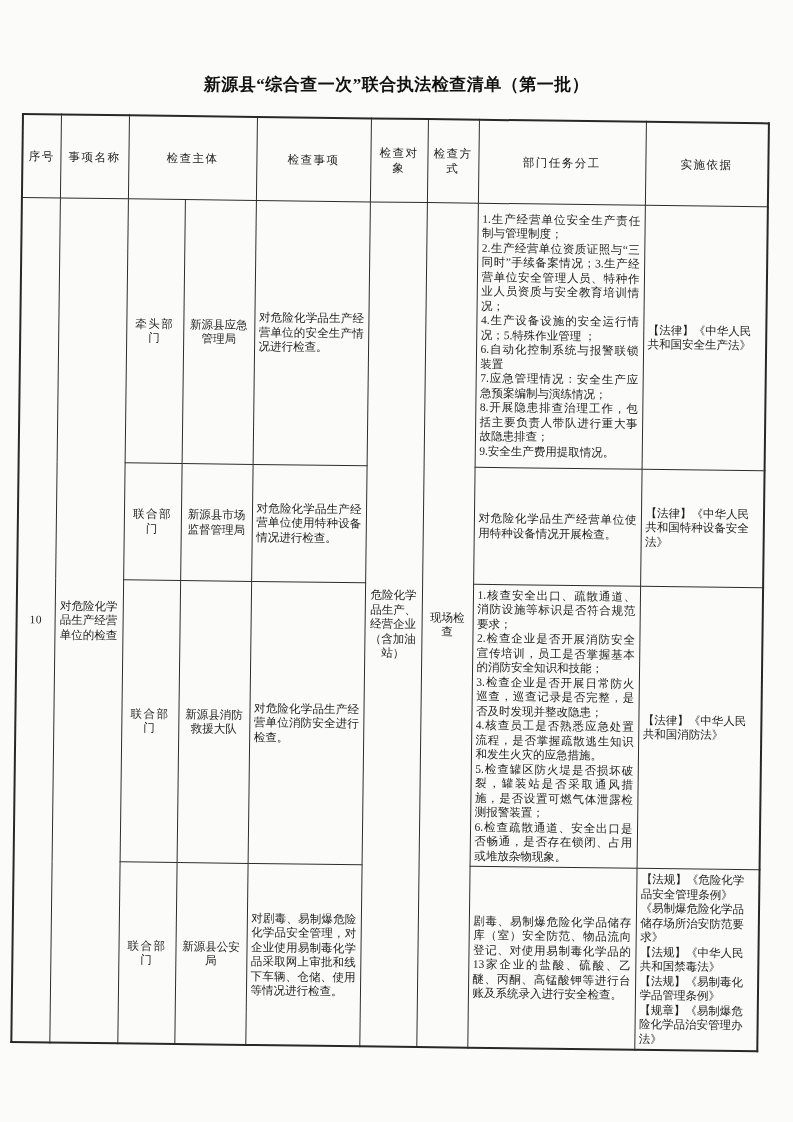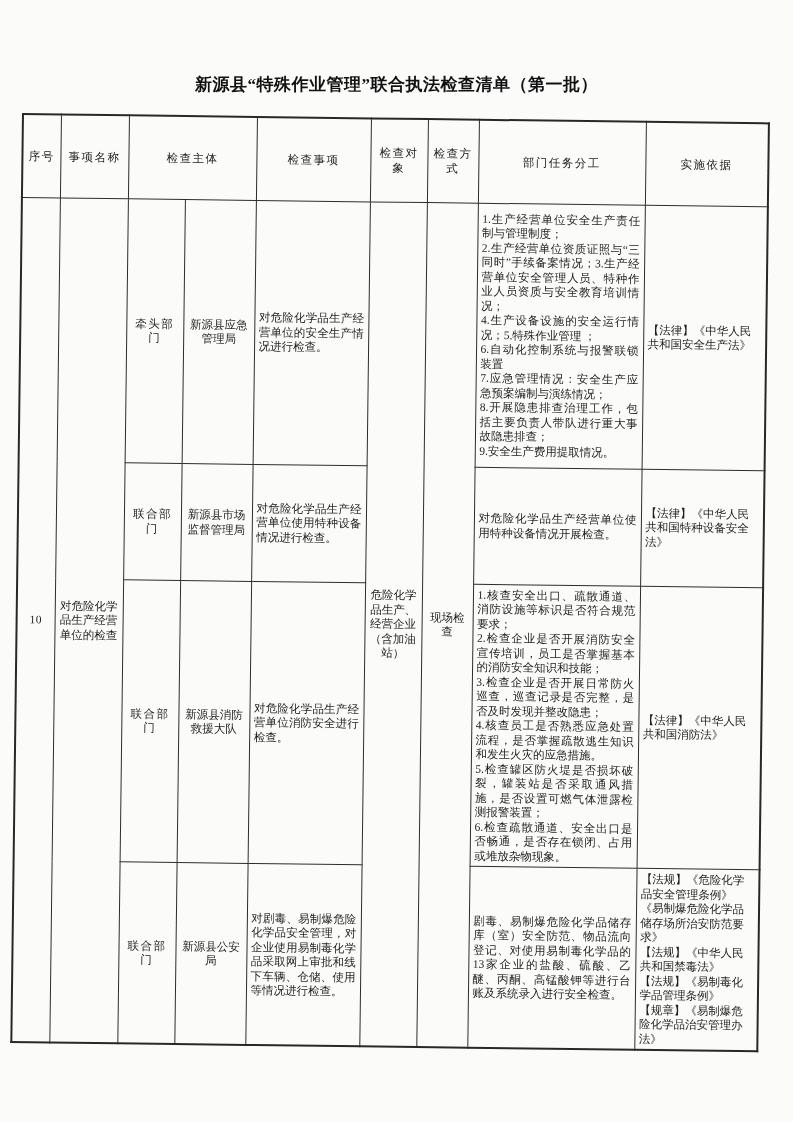--- a/index.html
+++ b/index.html
@@ -65,21 +65,21 @@
   td.c-agency  { text-align: center; }
   td.c-matters { text-align: justify; }
   td.c-target  { text-align: center; padding: 2px 4px; }
   td.c-method  { text-align: center; padding: 2px 1px; }
   td.c-tasks   { white-space: pre-line; text-align: justify; font-size: 11px; line-height: 13.8px; }
   td.c-basis   { white-space: pre-line; text-align: left; font-size: 11px; line-height: 13.8px; }
 </style>
 </head>
 <body>
 
-<div class="page-title">新源县“特殊作业管理”联合执法检查清单（第一批）</div>
+<div class="page-title">新源县“综合查一次”联合执法检查清单（第一批）</div>
 
 <div class="table-wrap">
   <table class="sheet">
     <colgroup>
       <col style="width:38px">
       <col style="width:68px">
       <col style="width:57px">
       <col style="width:71px">
       <col style="width:114px">
       <col style="width:57px">

